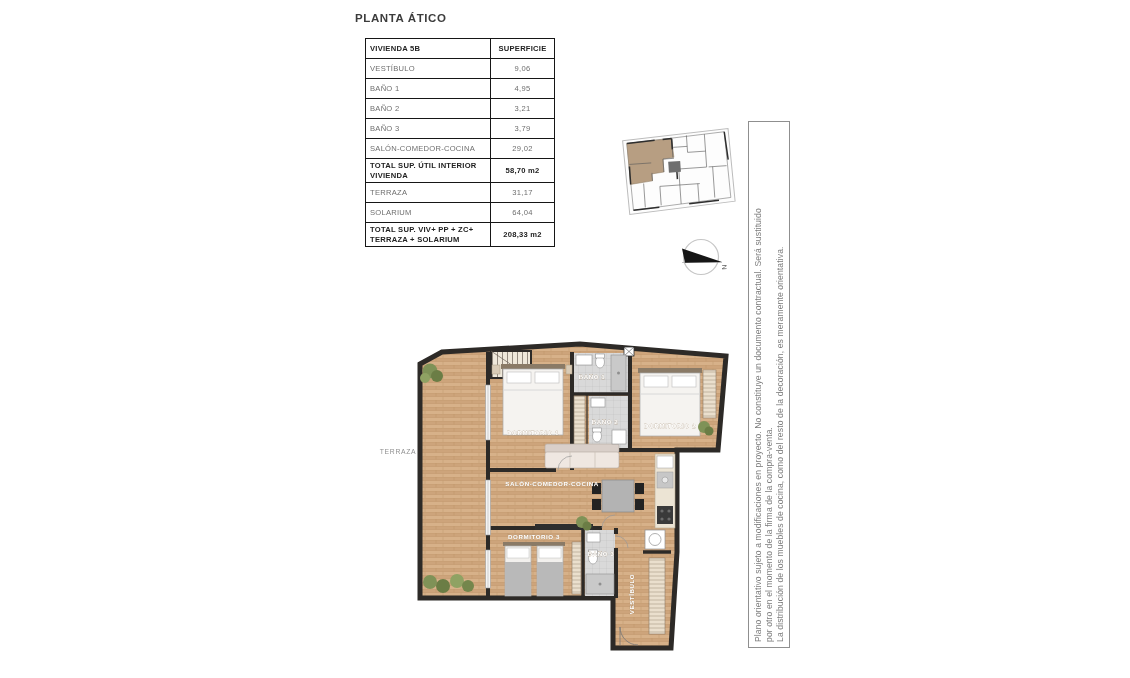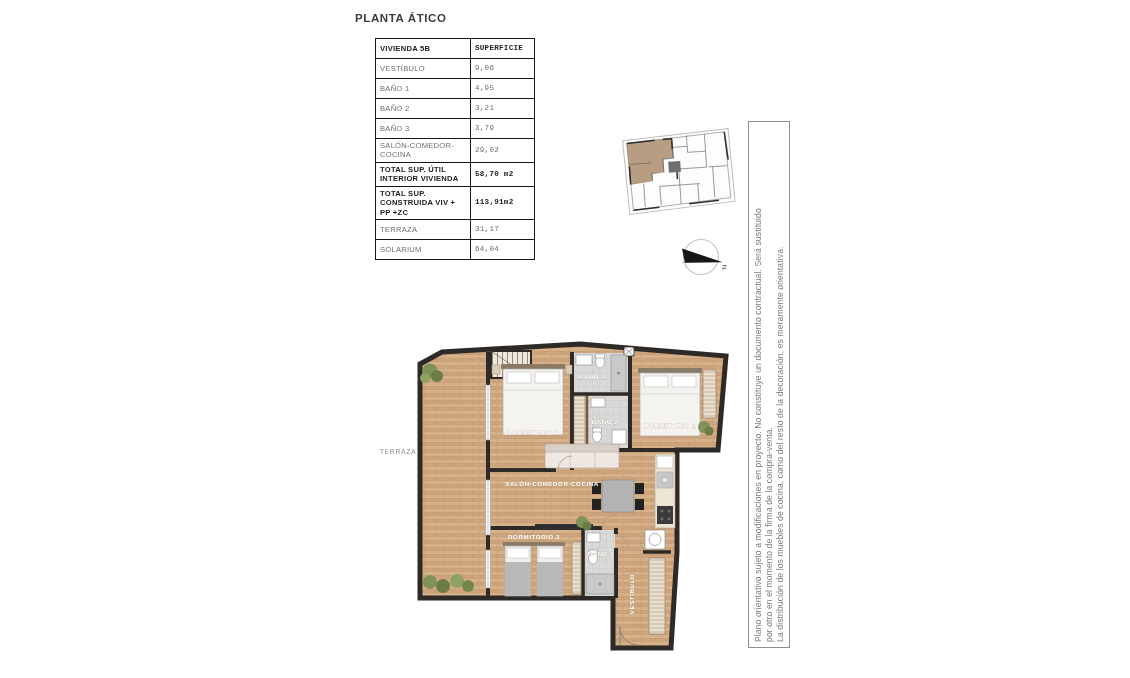--- a/index.html
+++ b/index.html
@@ -7,31 +7,31 @@
   body { font-family:"Liberation Sans", sans-serif; }
   .page {
     position:relative; width:1130px; height:678px; background:#fff; overflow:hidden;
   }
   .doc-title {
     position:absolute; left:355px; top:12px;
     font-size:11.5px; font-weight:bold; letter-spacing:0.6px; color:#3c3c3c;
   }
   
   .surf-table {
-    position:absolute; left:375px; top:38px; width:160px;
+    position:absolute; left:365px; top:38px; width:190px;
     border-collapse:collapse; table-layout:fixed;
   }
   .surf-table td, .surf-table th {
     border:1.4px solid #161616;
     font-size:7.6px; letter-spacing:0.25px;
     color:#6e6e6e; font-weight:normal;
     padding:2px 4px; text-align:left; vertical-align:middle;
     height:20px; line-height:1.25;
   }
-  .surf-table .val { width:64px; text-align:left;font-family:Liberation Mono, monospace; }
+  .surf-table .val { width:64px; text-align:center; }
   .surf-table tr.hdr td { font-weight:bold; color:#222; }
   .surf-table tr.bold td { font-weight:bold; color:#222; height:24px; }
   
   .keyplan { position:absolute; left:617px; top:123px; }
   .compass { position:absolute; left:676px; top:234px; }
   
   .disclaimer {
     position:absolute; left:748px; top:121px; width:42px; height:527px;
     border:1px solid #8f8f8f; background:#fff;
   }
@@ -81,31 +81,31 @@
           <td class="val">3,79</td>
         </tr>
         <tr>
           <td>SALÓN-COMEDOR-COCINA</td>
           <td class="val">29,02</td>
         </tr>
         <tr class="bold">
           <td>TOTAL SUP. ÚTIL INTERIOR VIVIENDA</td>
           <td class="val">58,70 m2</td>
         </tr>
-        <tr class="bold">
-          <td>TOTAL SUP. CONSTRUIDA VIV + PP +ZC</td>
-          <td class="val">113,91m2</td>
-        </tr>
         <tr>
           <td>TERRAZA</td>
           <td class="val">31,17</td>
         </tr>
         <tr>
           <td>SOLARIUM</td>
           <td class="val">64,04</td>
+        </tr>
+        <tr class="bold">
+          <td>TOTAL SUP. VIV+ PP + ZC+ TERRAZA + SOLARIUM</td>
+          <td class="val">208,33 m2</td>
         </tr>
       </tbody>
   </table>
 
   <svg class="keyplan" width="124" height="102" viewBox="0 0 124 102">
     <g transform="rotate(-4 62 50)">
       <polygon points="8,14 114,9 116,82 10,88" fill="#fdfdfd" stroke="#bcbcbc" stroke-width="1"></polygon>
       <polygon points="12,17 110,12 112,78 14,84" fill="none" stroke="#8d8d8d" stroke-width="0.7"></polygon>
       <polygon points="12,17 57,15 58,34 47,35 47,48 35,49 35,56 13,58" fill="#b79e82" stroke="#8c7a63" stroke-width="0.5"></polygon>
       <g stroke="#5a5a5a" stroke-width="0.6" fill="none">

